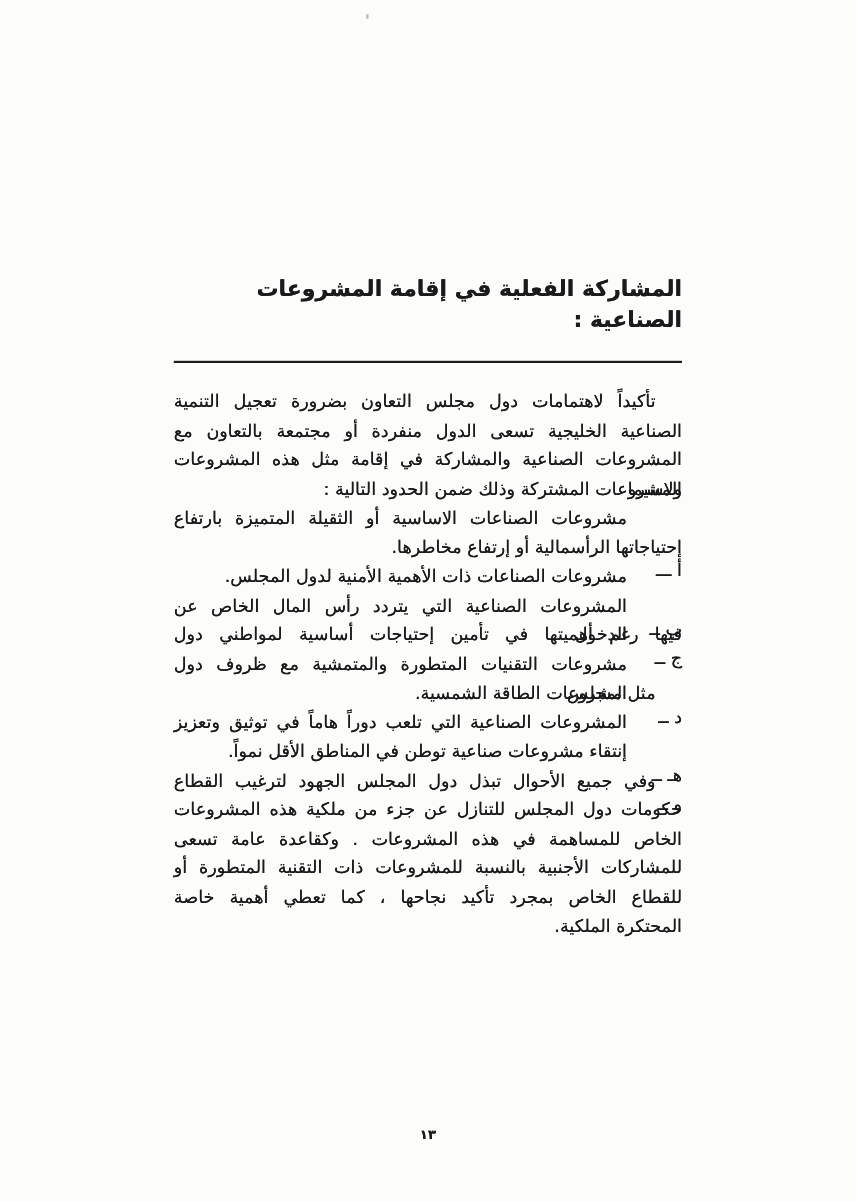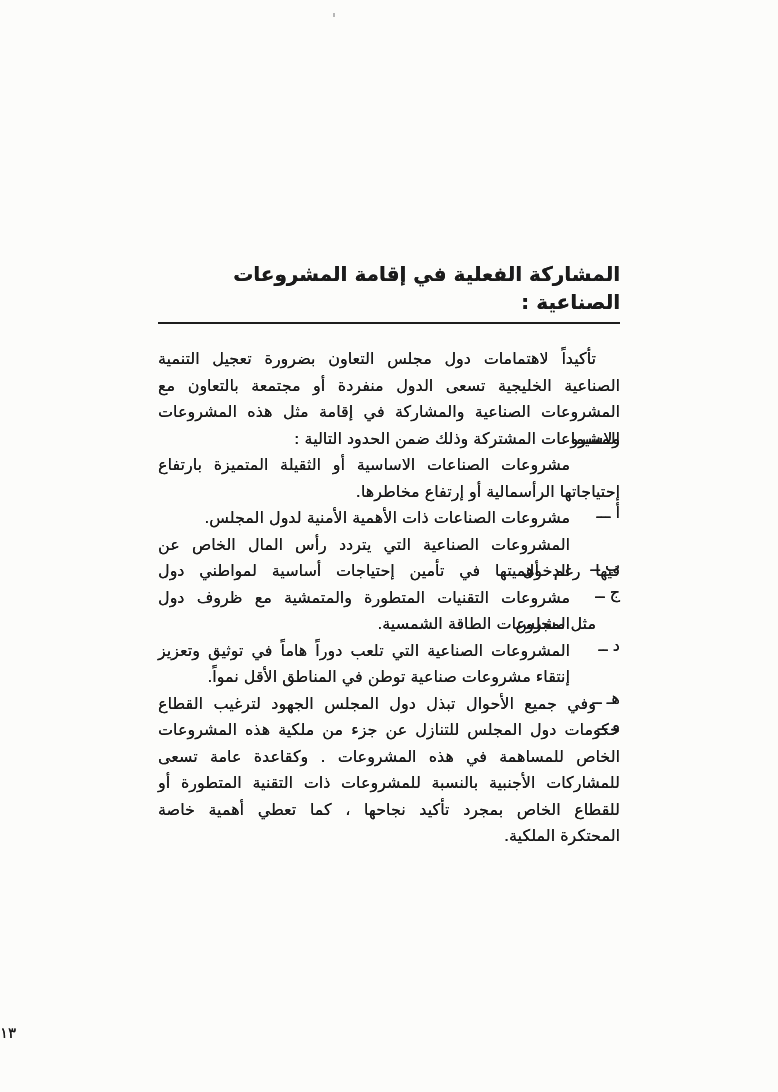--- a/index.html
+++ b/index.html
@@ -21,25 +21,25 @@
     top: 248px;
     right: 158px;
     width: 462px;
     direction: rtl;
     font-size: 16px;
     line-height: 26.5px;
     text-shadow: 0 0 0.3px currentColor;
   }
   .title {
     display: inline-block;
-    margin: 12px 0 22px 0;
+    margin: 0 0 22px 0;
     font-size: 20px;
     font-weight: bold;
     line-height: 28px;
-    padding-bottom: 6px;
+    padding-bottom: 24px;
     border-bottom: 2.5px solid #1d1d1d;
   }
   .para, .list, .list-item { margin: 0; padding: 0; }
   .line {
     height: 26.5px;
     white-space: nowrap;
   }
   .j  { text-align: justify; text-align-last: justify; white-space: normal; }
   .r  { text-align: right; }
   .indent { padding-right: 24px; }
@@ -54,23 +54,25 @@
     display: block;
     flex: 1 1 auto;
   }
   .first-text.j { text-align: justify; text-align-last: justify; }
   .first-text.r { text-align: right; text-align-last: auto; }
   .page-number {
     position: absolute;
     top: 1024px;
     left: 0;
     width: 100%;
-    font-size: 15px;
+    text-align: center;
+    font-size: 12px;
     color: #1b1b1b;
     text-shadow: 0 0 0.3px currentColor;
+    font-weight: bold;
   }
   .speck {
     position: absolute;
     left: 333px;
     top: 13px;
     width: 2px;
     height: 4px;
     background: #9a9a9a;
     opacity: 0.7;
   }

